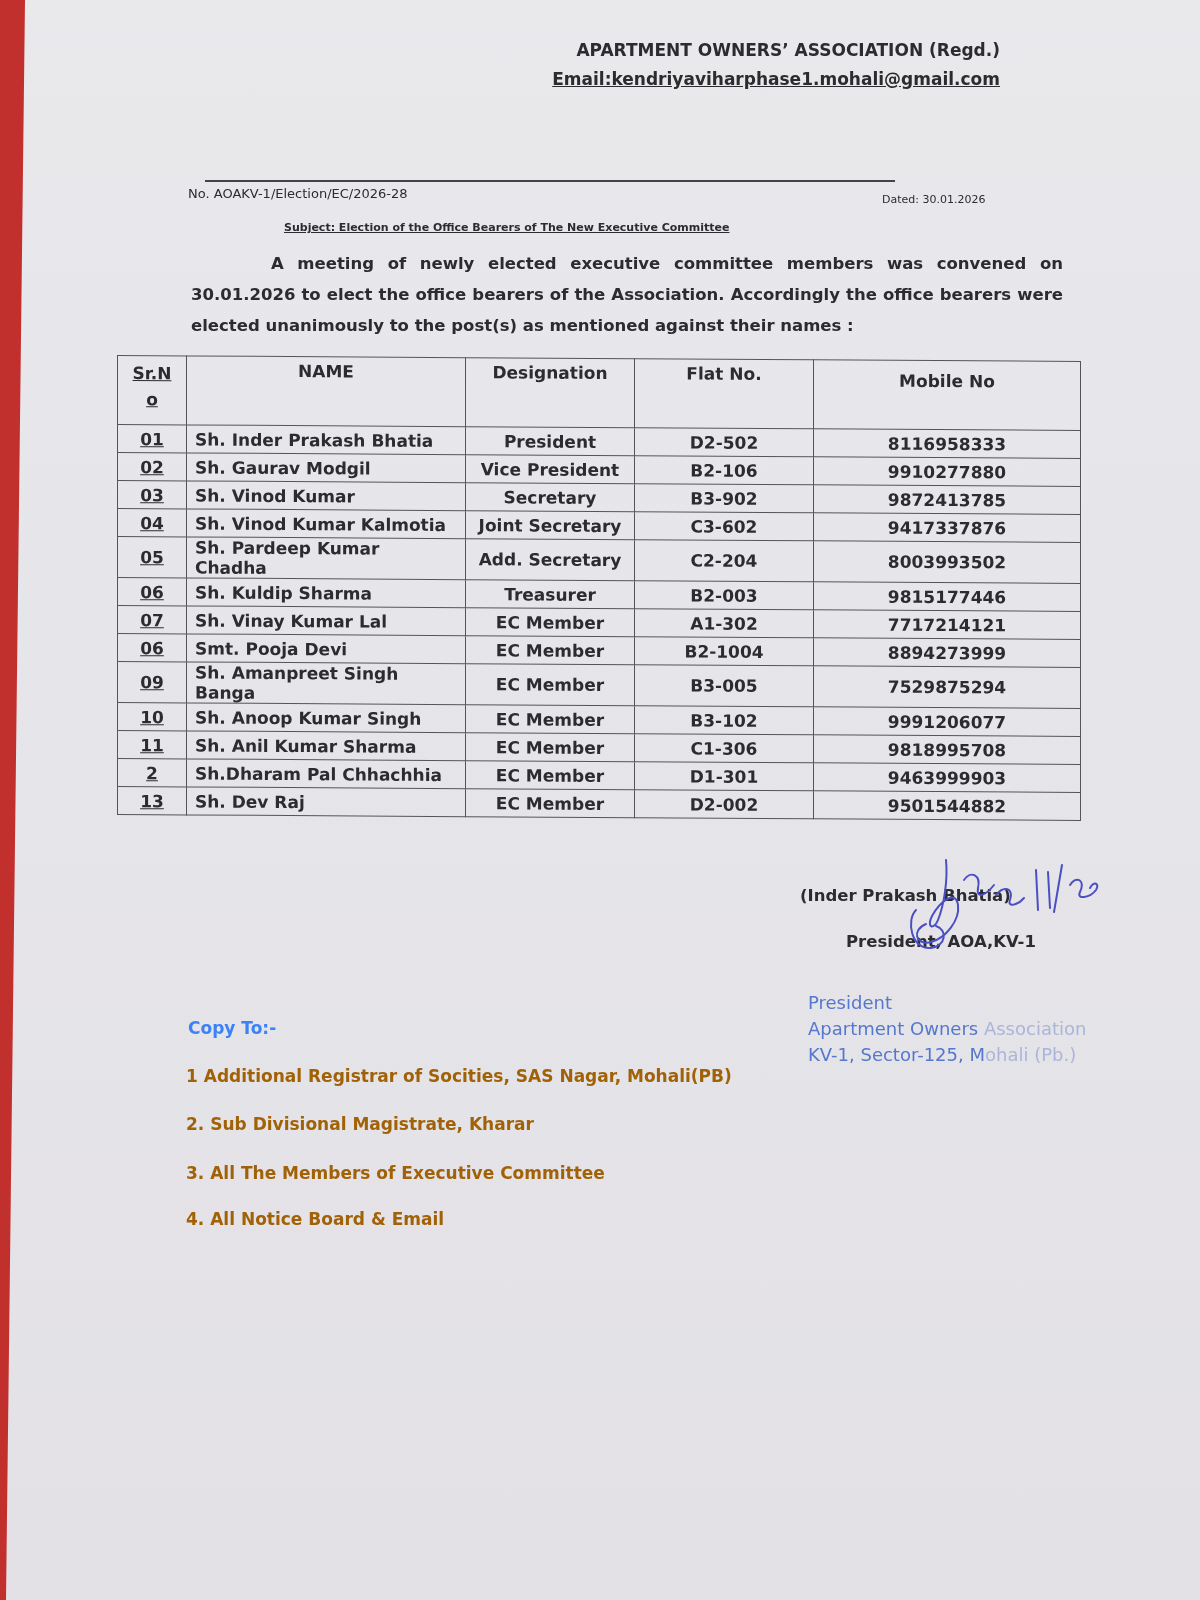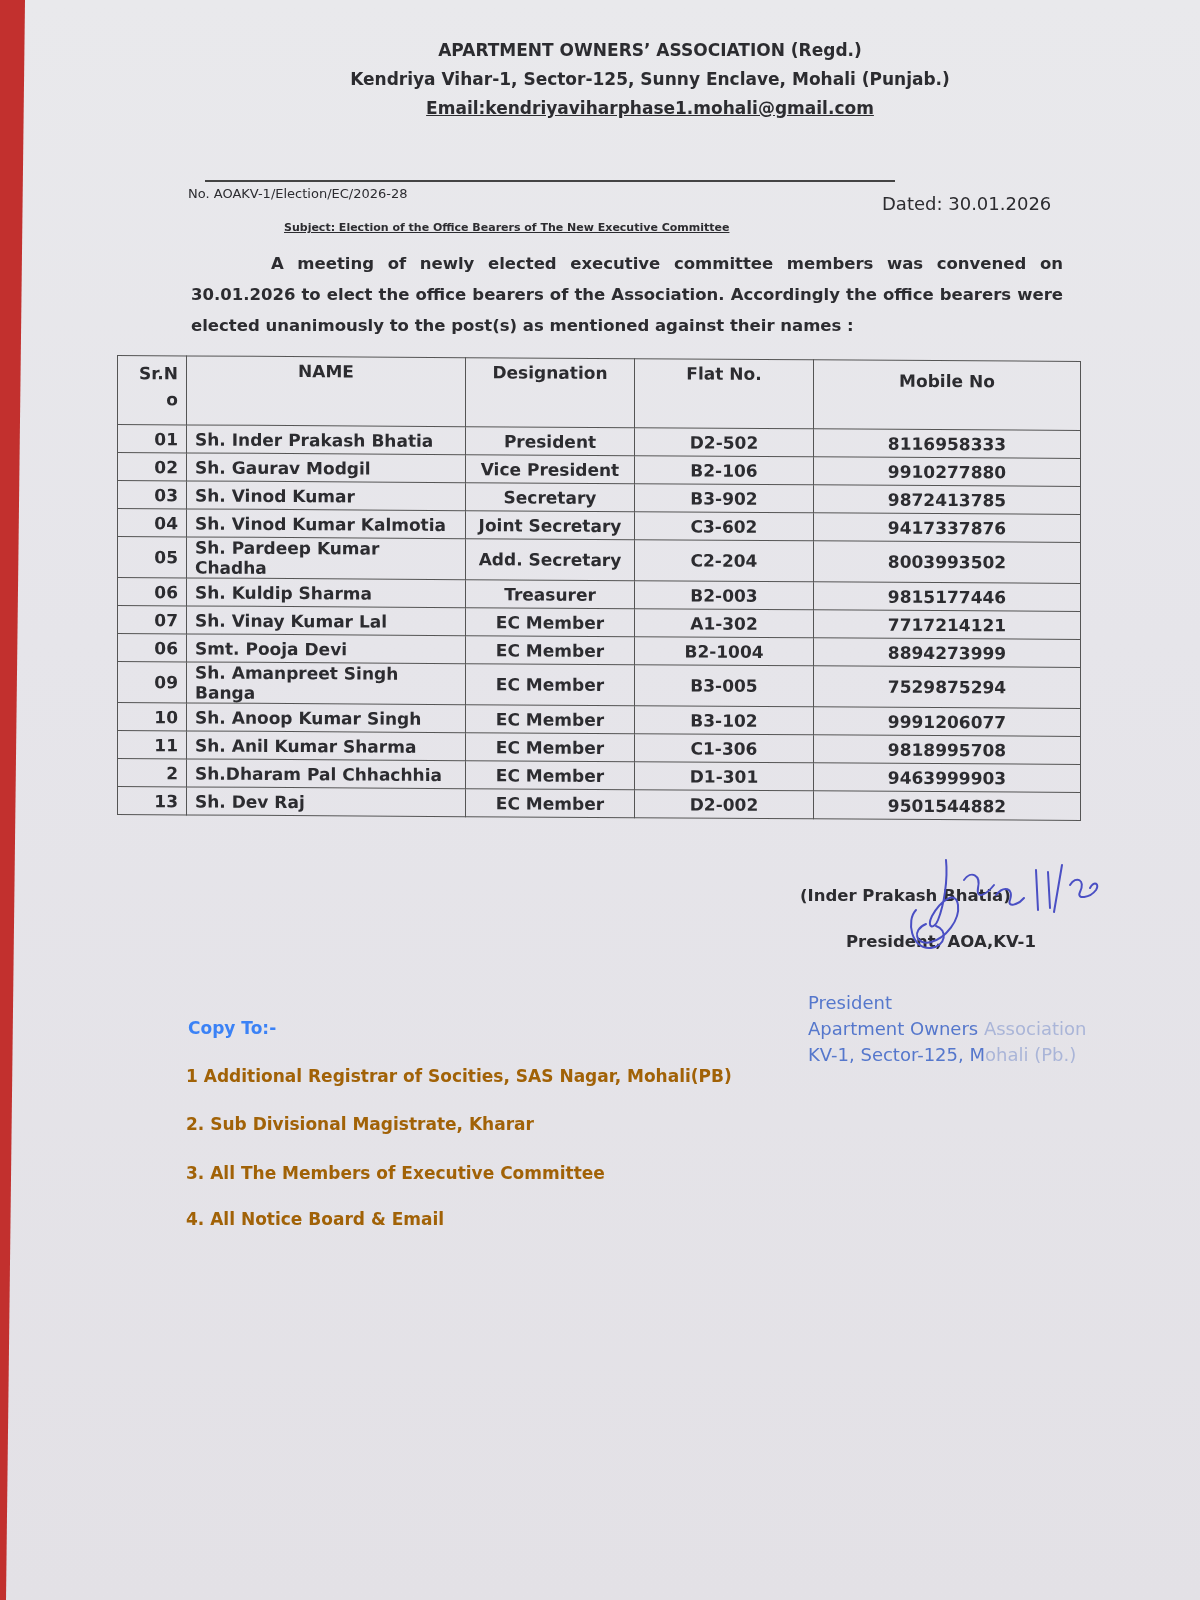--- a/index.html
+++ b/index.html
@@ -7,33 +7,33 @@
     width:1200px; height:1600px; position:relative; overflow:hidden;
     background: linear-gradient(180deg, #e9e9ec 0%, #e6e5ea 40%, #e3e1e6 100%);
     font-family: "DejaVu Sans", sans-serif;
     color:#2b2b2e;
   }
   .red-band {
     position:absolute; left:0; top:0; width:30px; height:1600px;
     background:#c2302e;
     clip-path: polygon(0 0, 25px 0, 6px 1600px, 0 1600px);
   }
-  .letterhead { position:absolute; left:300px; top:36px; width:700px; text-align:center; font-size:17px; line-height:29px; font-weight:bold; color:#2c2c30; }
+  .letterhead { position:absolute; left:300px; top:36px; width:700px; text-align:right; font-size:17px; line-height:29px; font-weight:bold; color:#2c2c30; }
   .letterhead .u { text-decoration: underline; }
   .hrule { position:absolute; left:205px; top:180px; width:690px; height:2px; background:#444; }
   .refno { position:absolute; left:188px; top:186px; font-size:13px; color:#2c2c30; }
-  .dated { position:absolute; left:882px; top:193px; font-size:18px; color:#2c2c30; }
+  .dated { position:absolute; left:882px; top:193px; font-size:11px; color:#2c2c30; }
   .subject { position:absolute; left:284px; top:221px; font-size:11px; font-weight:bold; text-decoration:underline; color:#2c2c30; }
   .para { position:absolute; left:191px; top:248px; width:872px; font-size:16.5px; line-height:31px; font-weight:bold; text-align:justify; color:#2c2c30; }
   .para .indent { display:inline-block; width:80px; }
 
   table.bearers { position:absolute; left:117px; top:355px; border-collapse:collapse; font-size:17px; font-weight:bold; color:#2c2c30; transform: skewY(0.35deg); transform-origin:left top; }
   table.bearers td, table.bearers th { border:1px solid #555; padding:0 8px; height:27px; vertical-align:middle; }
   table.bearers th { font-weight:bold; height:58px; vertical-align:top; padding-top:4px; }
-  .c-sr { width:52px; text-align:right; }
+  .c-sr { width:52px; text-align:center;text-decoration:underline; }
   .c-name { width:262px; text-align:left; }
   .c-des { width:152px; text-align:center; }
   .c-flat { width:162px; text-align:center; }
   .c-mob { width:250px; text-align:center; }
   th.c-sr { line-height:26px; }
 
   .sig-block { position:absolute; left:800px; top:880px; font-size:16.5px; font-weight:bold; color:#2c2c30; }
   .sig-name { position:absolute; left:0; top:6px; white-space:nowrap; }
   .sig-title { position:absolute; left:46px; top:52px; white-space:nowrap; }
   .signature { position:absolute; left:86px; top:-30px; width:260px; height:110px; }
@@ -43,21 +43,20 @@
   .copy { position:absolute; left:188px; top:1018px; font-size:17px; font-weight:bold; color:#3b82f6; }
   .copy-item { position:absolute; left:186px; font-size:17px; font-weight:bold; color:#a16207; white-space:nowrap; }
 </style>
 </head>
 <body>
 
 <div class="red-band"></div>
 
 <div class="letterhead">
   <div>APARTMENT OWNERS’ ASSOCIATION (Regd.)</div>
-  <div>Kendriya Vihar-1, Sector-125, Sunny Enclave, Mohali (Punjab.)</div>
   <div class="u">Email:kendriyaviharphase1.mohali@gmail.com</div>
 </div>
 
 <div class="hrule"></div>
 
 <div class="refno">No. AOAKV-1/Election/EC/2026-28</div>
 <div class="dated">Dated: 30.01.2026</div>
 <div class="subject">Subject: Election of the Office Bearers of The New Executive Committee</div>
 <div class="para"><span class="indent"></span><span>A meeting of newly elected executive committee members was convened on 30.01.2026 to elect the office bearers of the Association. Accordingly the office bearers were elected unanimously to the post(s) as mentioned against their names :</span></div>
 

